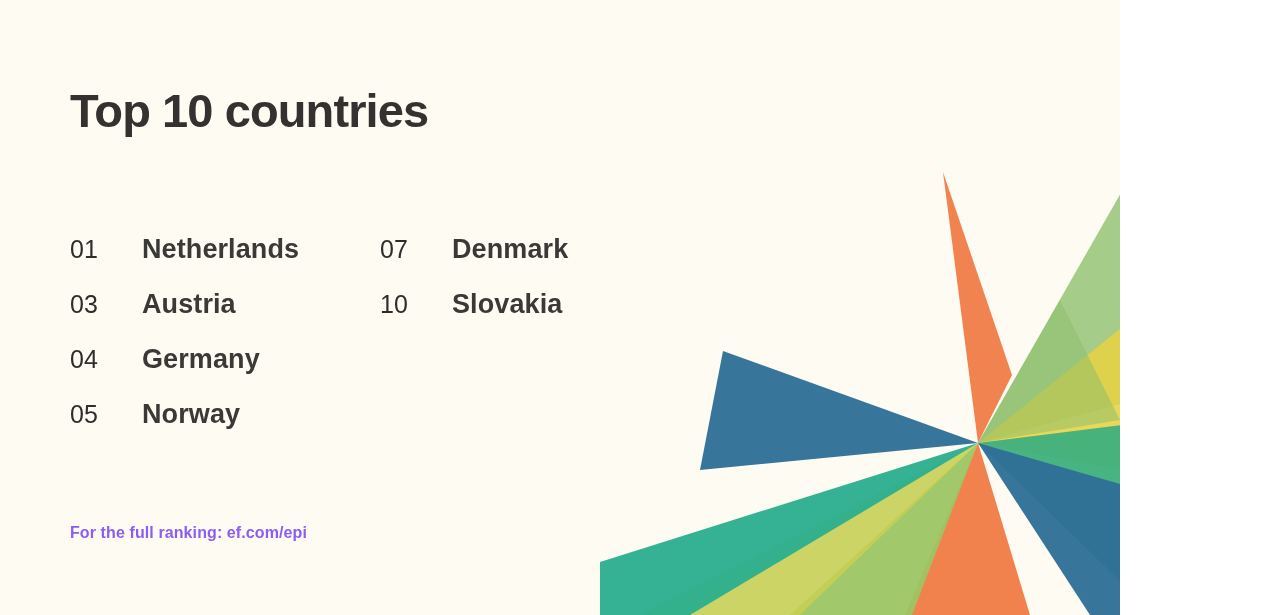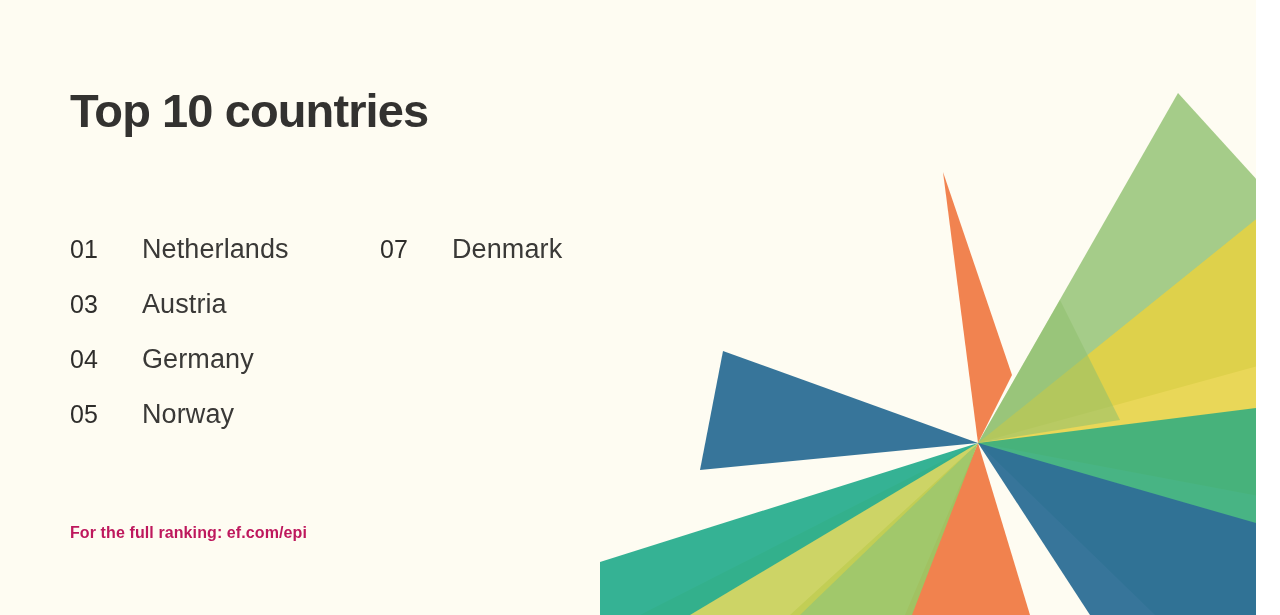--- a/index.html
+++ b/index.html
@@ -7,21 +7,21 @@
     padding: 0;
   }
   body {
     width: 1280px;
     height: 615px;
     overflow: hidden;
     font-family: "Liberation Sans", sans-serif;
   }
   #poster {
     position: relative;
-    width: 1256px;
+    width: 1120px;
     height: 615px;
     background: #FEFCF2;
     overflow: hidden;
   }
 
   
   #starburst {
     position: absolute;
     left: 0;
     top: 0;
@@ -79,34 +79,34 @@
     width: 72px;
     font-size: 25px;
     font-weight: normal;
     letter-spacing: 0.2px;
     color: #2E2D2B;
     vertical-align: baseline;
   }
   .rank-name {
     display: inline-block;
     font-size: 27px;
-    font-weight: 400;
+    font-weight: 700;
     letter-spacing: 0.1px;
     color: #3A3937;
     vertical-align: baseline;
   }
 
   #footer-note {
     position: absolute;
     left: 70px;
     top: 524px;
     font-size: 16px;
     font-weight: bold;
     letter-spacing: 0.1px;
-    color: #be185d;
+    color: #8b5cf6;
     white-space: nowrap;
   }
 </style>
 </head>
 <body>
 
 <div id="poster">
 
   <svg id="starburst" viewBox="0 0 1280 615">
 
@@ -154,20 +154,23 @@
         </div>
         <div class="rank-row">
           <span class="rank-num">05</span><span class="rank-name">Norway</span>
         </div>
       </div>
 
       <div class="rank-col" id="rank-col-right">
         <div class="rank-row">
           <span class="rank-num">07</span><span class="rank-name">Denmark</span>
         </div>
+        <div class="rank-row">
+          <span class="rank-num">10</span><span class="rank-name">Slovakia</span>
+        </div>
       </div>
 
     </div>
 
     <div id="footer-note">For the full ranking: ef.com/epi</div>
 
   </div>
 
 </div>
 

